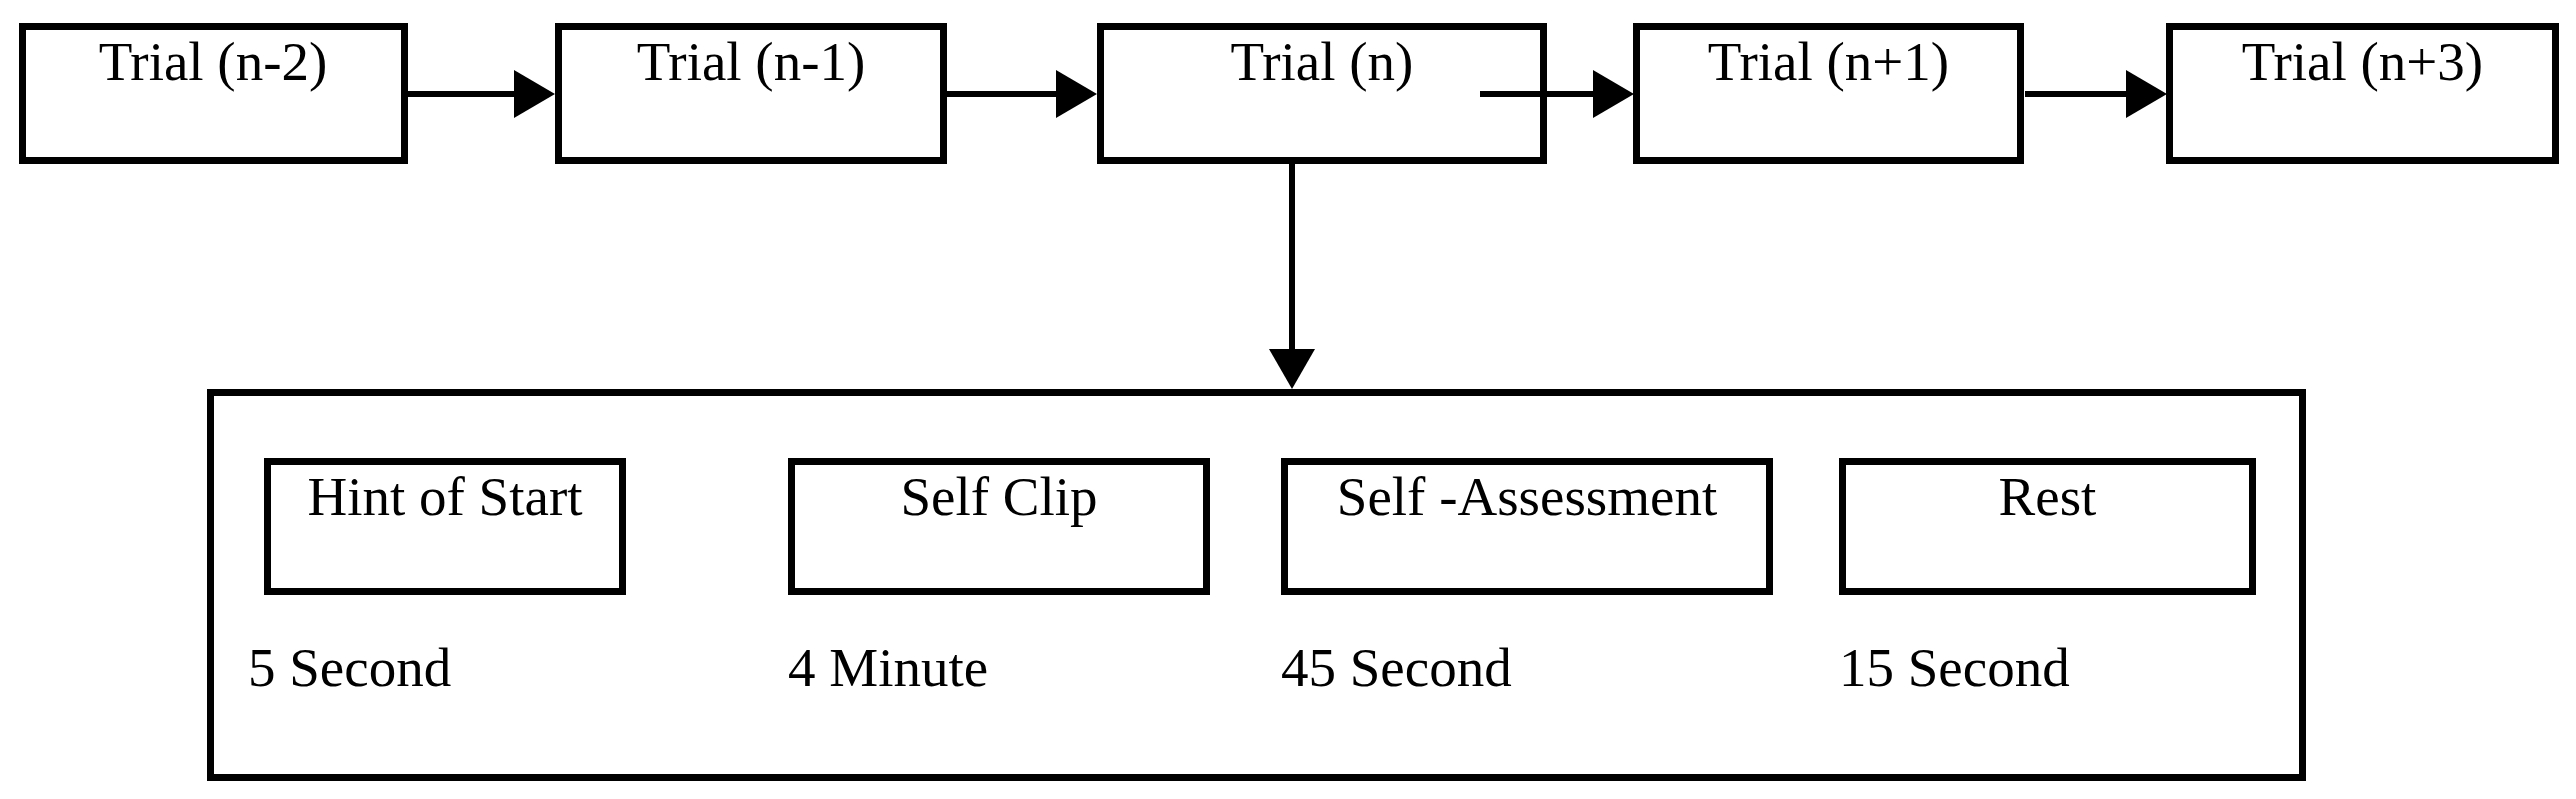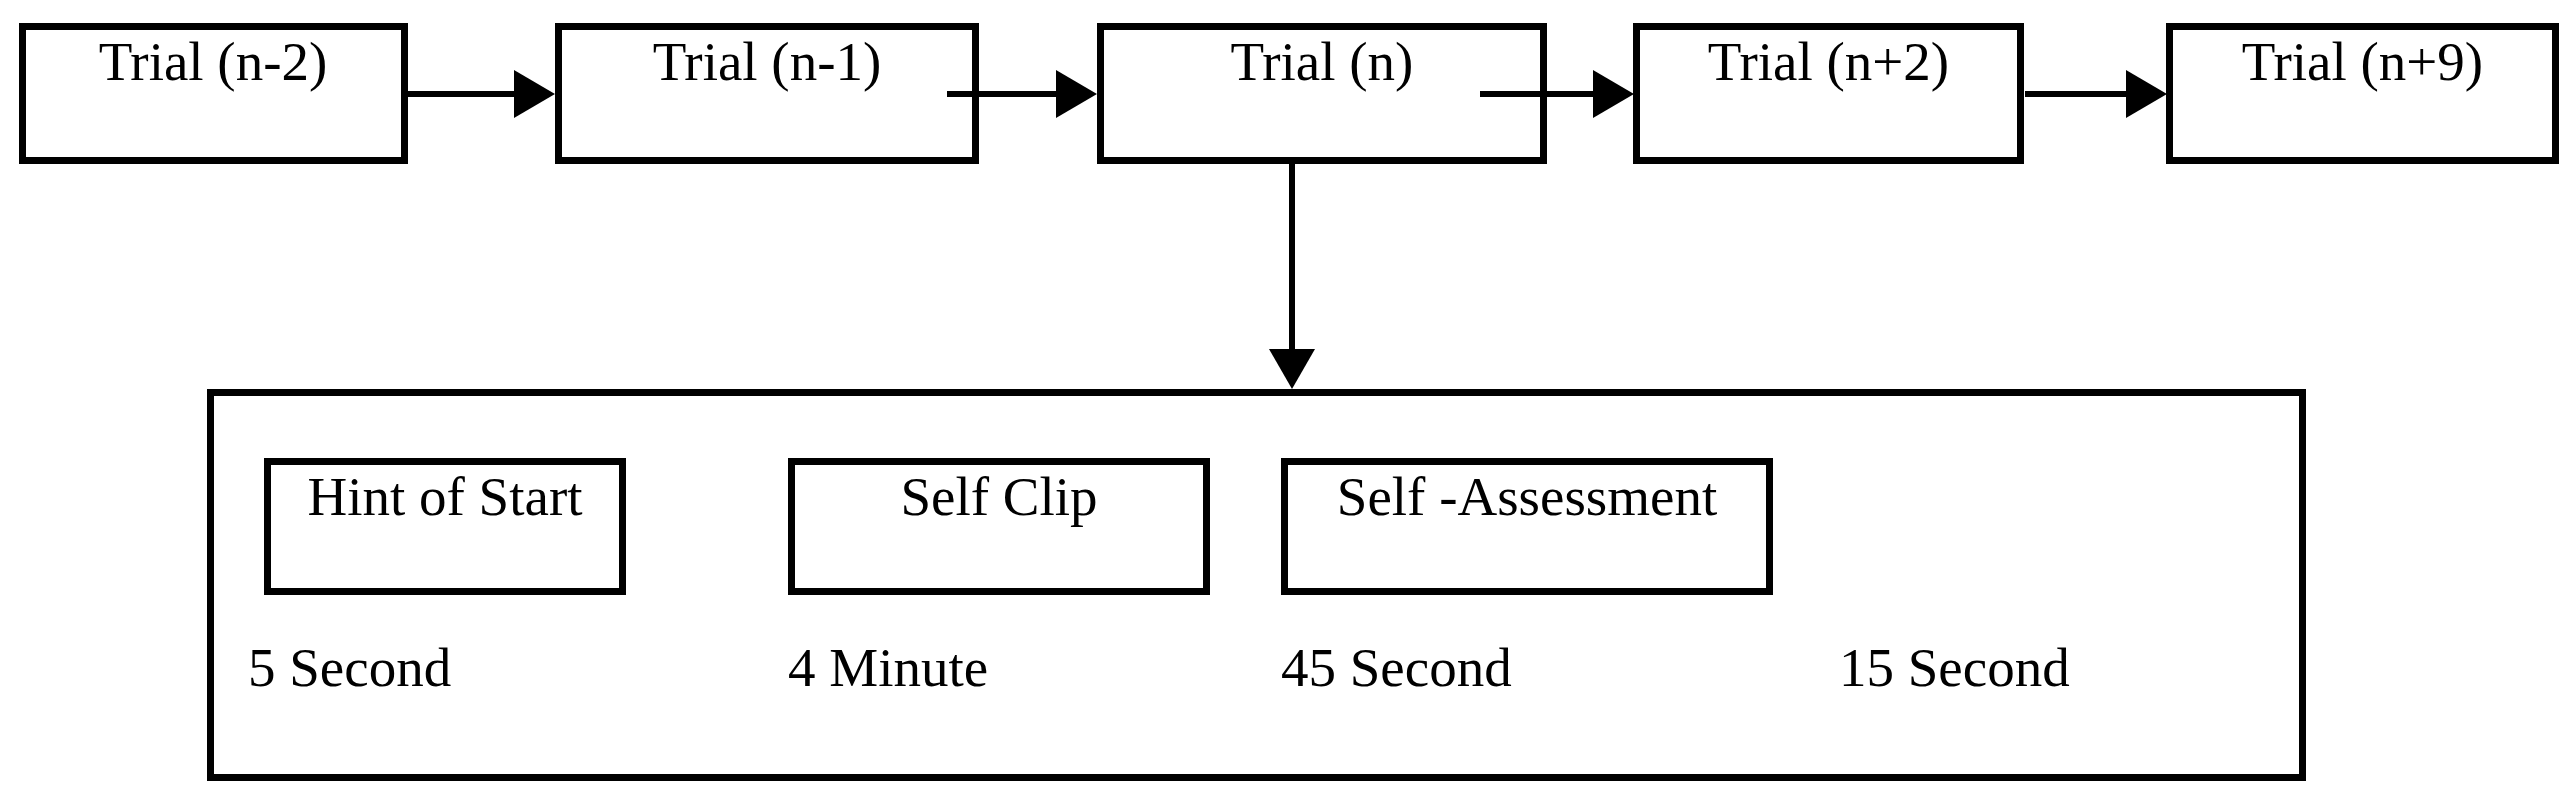--- a/index.html
+++ b/index.html
@@ -81,21 +81,21 @@
     position: absolute;
     top: 640px;
     height: 55px;
     line-height: 55px;
     text-align: left;
     font-size: 55px;
     white-space: nowrap;
   }
   
   .trial-1 { left: 18.5px;   width: 389px; }
-  .trial-2 { left: 555px;  width: 424px; }
+  .trial-2 { left: 555px;  width: 392px; }
   .trial-3 { left: 1097px; width: 450px; }
   .trial-4 { left: 1633px; width: 391px; }
   .trial-5 { left: 2166px; width: 393px; }
 
   .line-1 { left: 408px;  width: 108px; }
   .line-2 { left: 947px; width: 113px; }
   .line-3 { left: 1480px; width: 116px; }
   .line-4 { left: 2025px; width: 103px; }
 
   .head-1 { left: 514px; }
@@ -121,24 +121,24 @@
   <div class="node trial-box trial-1">
     <span>Trial (n-2)</span>
   </div>
   <div class="node trial-box trial-2">
     <span>Trial (n-1)</span>
   </div>
   <div class="node trial-box trial-3">
     <span>Trial (n)</span>
   </div>
   <div class="node trial-box trial-4">
-    <span>Trial (n+2)</span>
+    <span>Trial (n+1)</span>
   </div>
   <div class="node trial-box trial-5">
-    <span>Trial (n+9)</span>
+    <span>Trial (n+3)</span>
   </div>
 
   <div class="h-arrow-line line-1"></div>
   <div class="h-arrow-head head-1"></div>
 
   <div class="h-arrow-line line-2"></div>
   <div class="h-arrow-head head-2"></div>
 
   <div class="h-arrow-line line-3"></div>
   <div class="h-arrow-head head-3"></div>
@@ -153,20 +153,23 @@
 
   <div class="node phase-box phase-1">
     <span>Hint of Start</span>
   </div>
   <div class="node phase-box phase-2">
     <span>Self Clip</span>
   </div>
   <div class="node phase-box phase-3">
     <span>Self -Assessment</span>
   </div>
+  <div class="node phase-box phase-4">
+    <span>Rest</span>
+  </div>
 
   <div class="duration-label dur-1">5 Second</div>
   <div class="duration-label dur-2">4 Minute</div>
   <div class="duration-label dur-3">45 Second</div>
   <div class="duration-label dur-4">15 Second</div>
 
 </div>
 
 
 </body></html>

